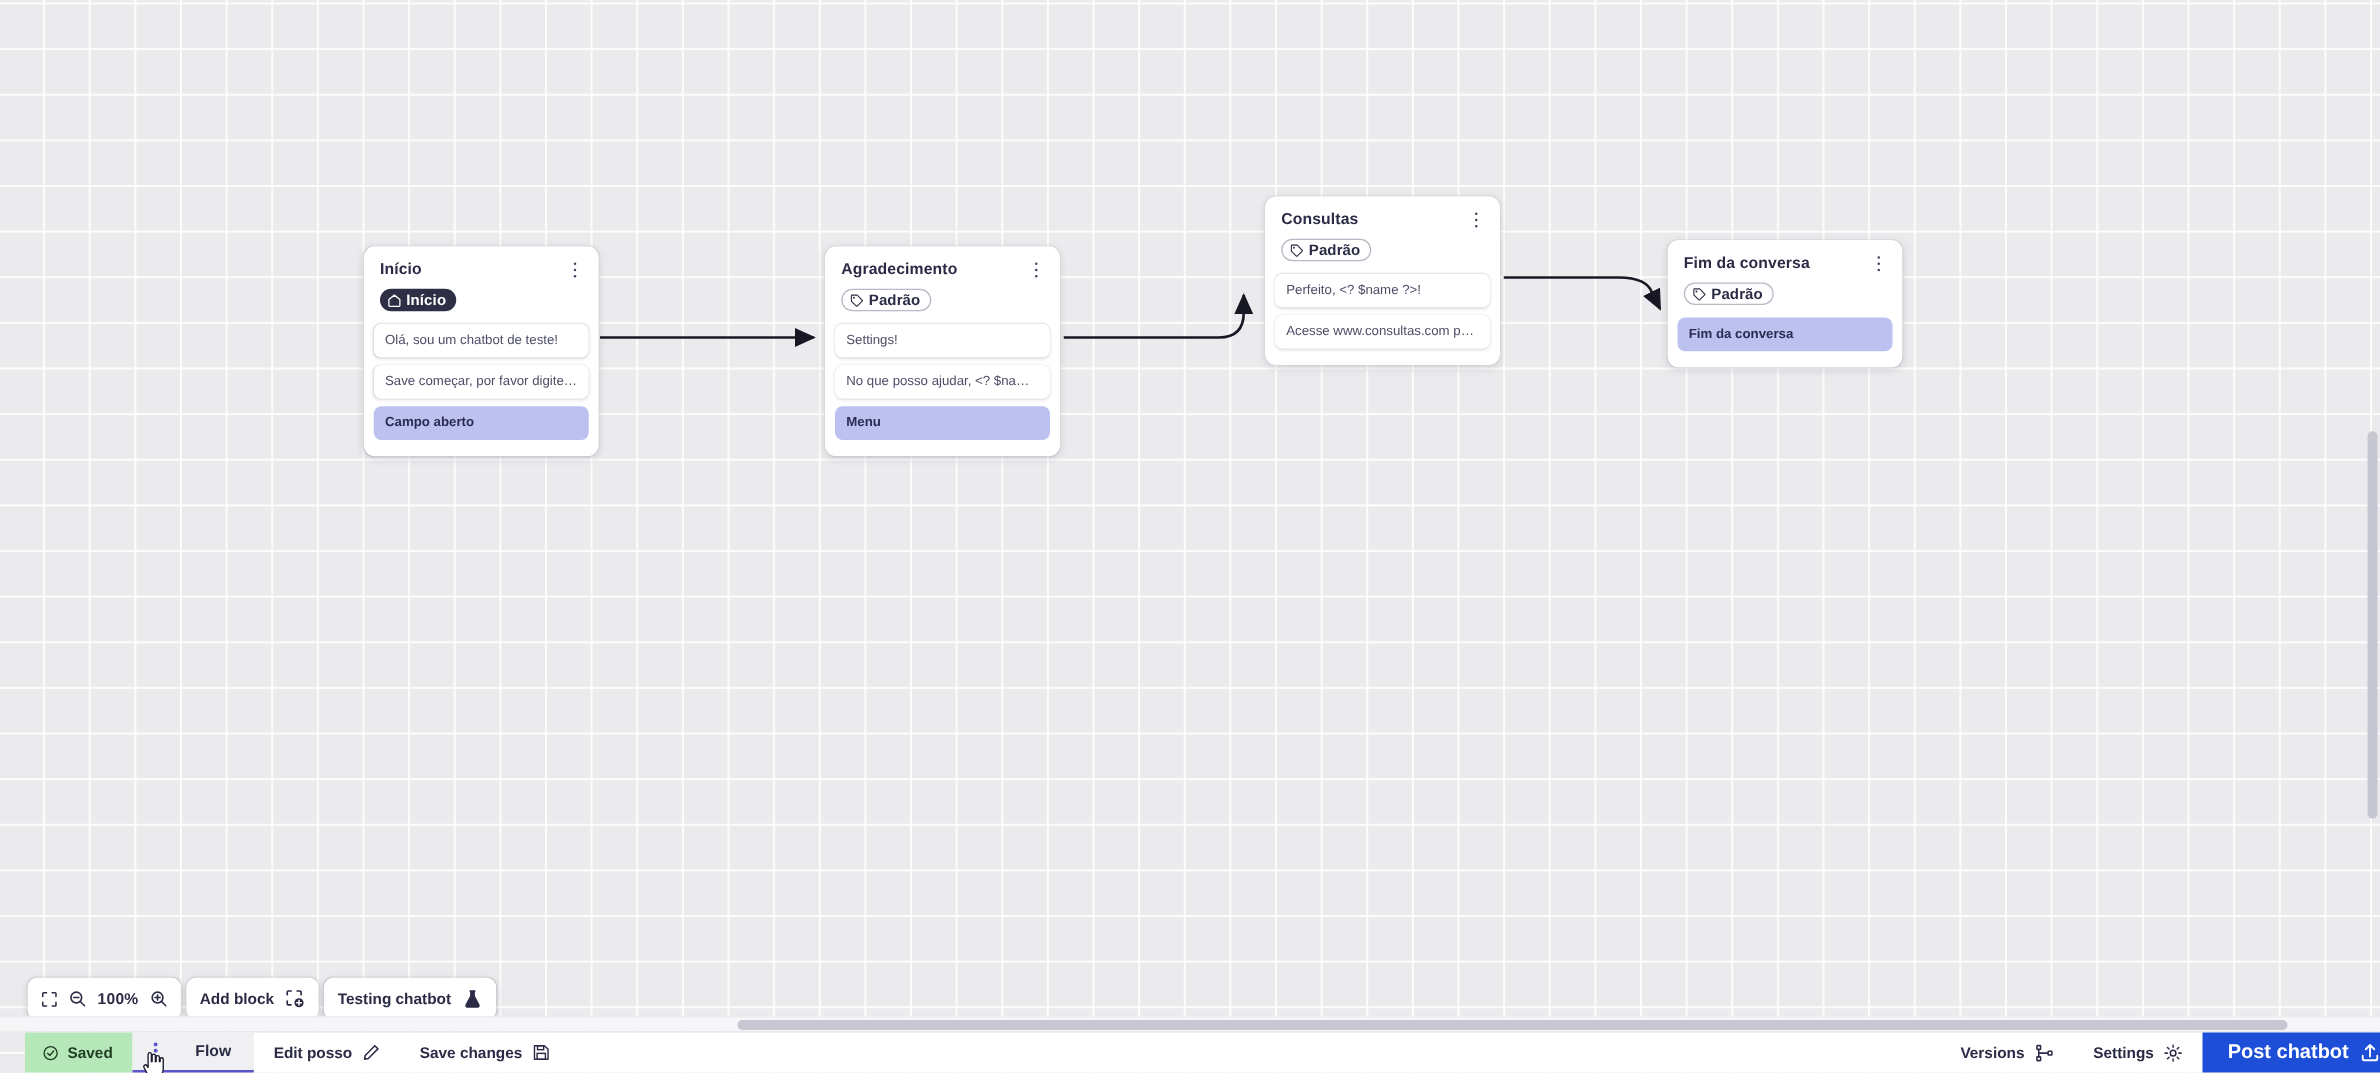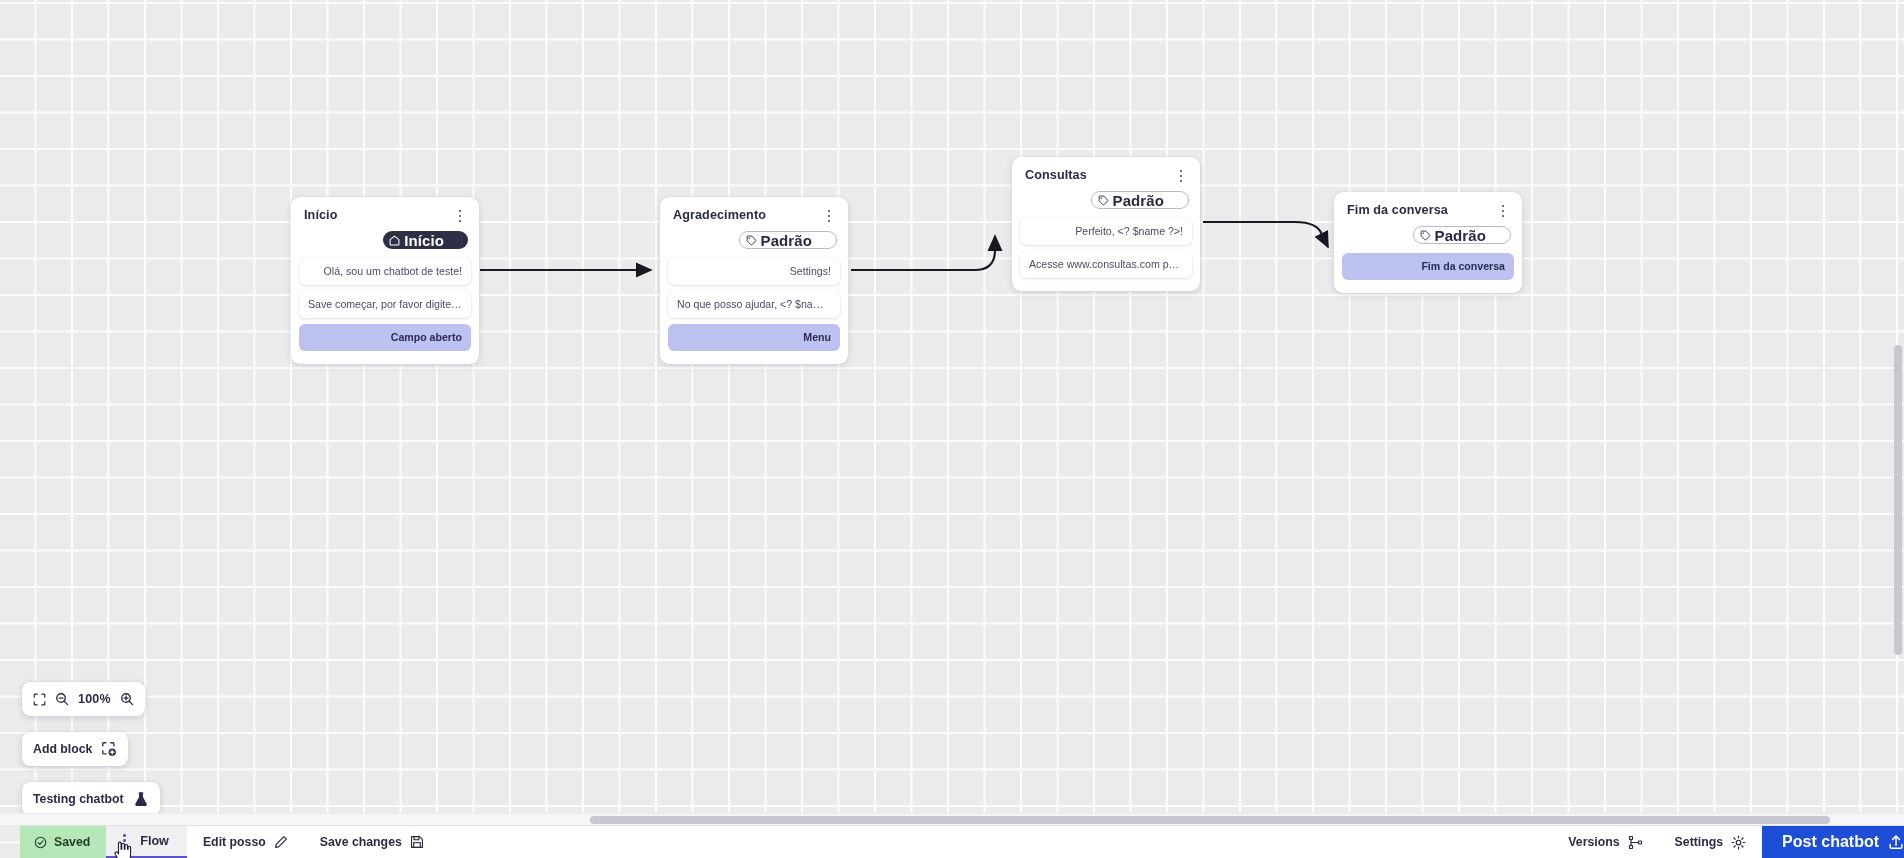--- a/index.html
+++ b/index.html
@@ -29,21 +29,20 @@
   #edges { position: absolute; left: 0; top: 0; width: 1904px; height: 858px; pointer-events: none; }
 
   
   .node {
     position: absolute;
     width: 188px;
     background: #ffffff;
     border-radius: 9px;
     box-shadow: 0 2px 7px rgba(30,30,60,0.13), 0 0 1px rgba(30,30,60,0.18);
     padding: 0 0 7px 0;
-    text-align: right;
   }
   .node-head {
     display: flex;
     align-items: flex-start;
     justify-content: space-between;
     padding: 11px 11px 0 13px;
   }
   .node-title {
     font-size: 12.6px;
     font-weight: 700;
@@ -62,23 +61,23 @@
   }
   .kebab i { display: block; width: 2.6px; height: 2.6px; border-radius: 50%; background: #43435e; }
 
   .badge-row { padding: 6px 11px 8px 13px; }
 
   .badge {
     display: inline-flex;
     align-items: center;
     gap: 4px;
     height: 18px;
-    padding: 0 24px 0 6px;
+    padding: 0 8px 0 6px;
     border-radius: 9px;
-    font-size: 15px;
+    font-size: 12px;
     font-weight: 700;
     letter-spacing: 0.1px;
   }
   .badge.dark { background: #2e2e44; color: #ffffff; }
   .badge.outline { background: #ffffff; color: #2b2b46; border: 1px solid #b9b9c6; }
 
   .ico { width: 11px; height: 11px; display: block; }
 
   .msg {
     margin: 0 8px 6px 8px;
@@ -99,24 +98,23 @@
     font-weight: 700;
     box-shadow: none;
   }
 
   
   #float-toolbar {
     position: absolute;
     left: 22px;
     bottom: 42px;
     display: flex;
-    gap: 16px;
-    align-items: flex-start;
+    gap: 4px;
+    align-items: flex-end;
     z-index: 8;
-    flex-direction: column;
   }
   .tb-group {
     display: flex;
     align-items: center;
     background: #ffffff;
     border-radius: 8px;
     box-shadow: 0 2px 7px rgba(30,30,60,0.14), 0 0 1px rgba(30,30,60,0.2);
     height: 34px;
     padding: 0 11px;
     gap: 9px;
@@ -144,21 +142,21 @@
   }
   .saved-chip {
     display: flex; align-items: center; gap: 7px;
     background: #b6e7b8;
     color: #1f3d21;
     padding: 0 16px 0 14px;
     font-weight: 600;
     font-size: 12.3px;
   }
   .flow-tab {
-    display: flex; align-items: center; gap: 8px;
+    display: flex; align-items: center; gap: 24px;
     background: #f0f0f3;
     border-bottom: 2px solid #5b54c9;
     padding: 0 18px 0 10px;
     color: #2b2b46;
     font-weight: 700;
     font-size: 12.6px;
     cursor: pointer;
     position: relative;
   }
   .flow-tab .kebab i { background: #5b54c9; }

